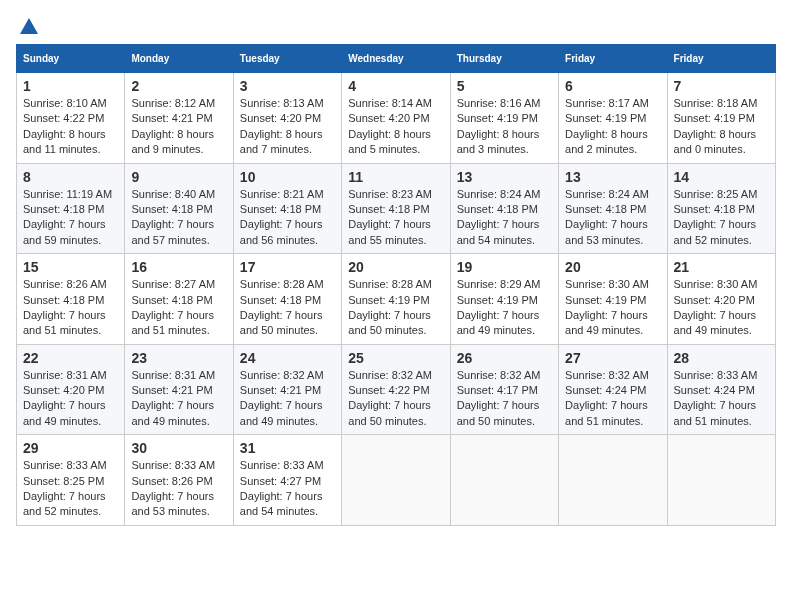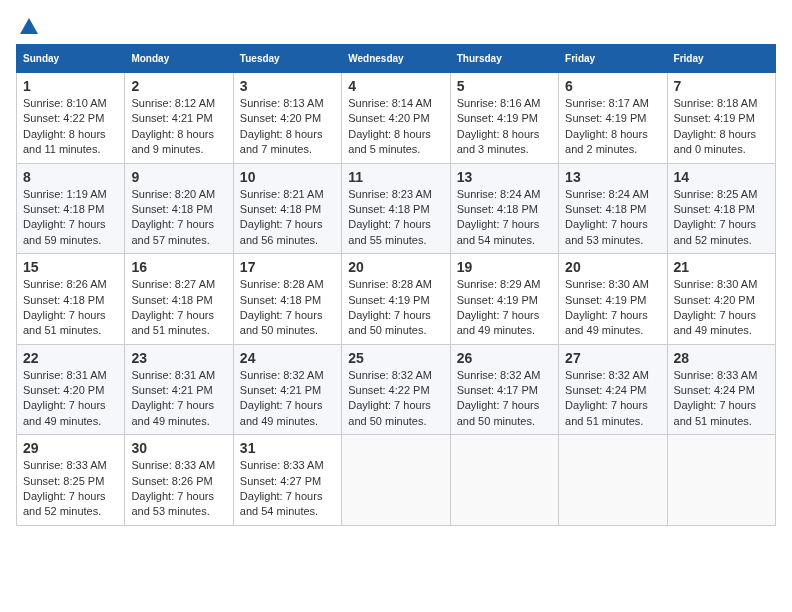--- a/index.html
+++ b/index.html
@@ -175,29 +175,29 @@
           <span>Sunrise: 8:18 AM</span><br>
           <span>Sunset: 4:19 PM</span><br>
           <span>Daylight: 8 hours and 0 minutes.</span>
         </div>
       </td>
       </tr>
       <tr>
         <td>
         <span class="day-num">8</span>
         <div class="cell-content">
-          <span>Sunrise: 1:19 AM</span><br>
+          <span>Sunrise: 11:19 AM</span><br>
           <span>Sunset: 4:18 PM</span><br>
           <span>Daylight: 7 hours and 59 minutes.</span>
         </div>
       </td>
         <td>
         <span class="day-num">9</span>
         <div class="cell-content">
-          <span>Sunrise: 8:20 AM</span><br>
+          <span>Sunrise: 8:40 AM</span><br>
           <span>Sunset: 4:18 PM</span><br>
           <span>Daylight: 7 hours and 57 minutes.</span>
         </div>
       </td>
         <td>
         <span class="day-num">10</span>
         <div class="cell-content">
           <span>Sunrise: 8:21 AM</span><br>
           <span>Sunset: 4:18 PM</span><br>
           <span>Daylight: 7 hours and 56 minutes.</span>

